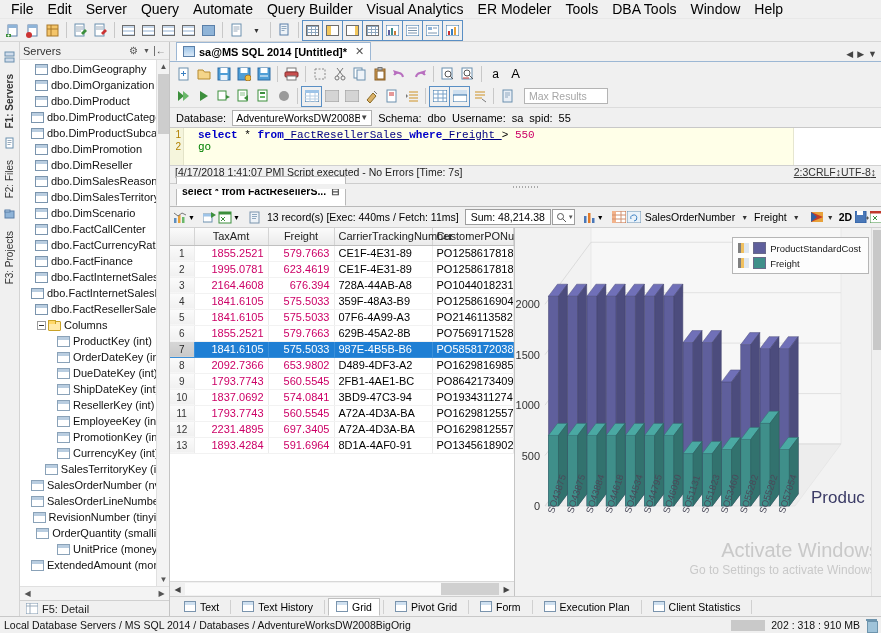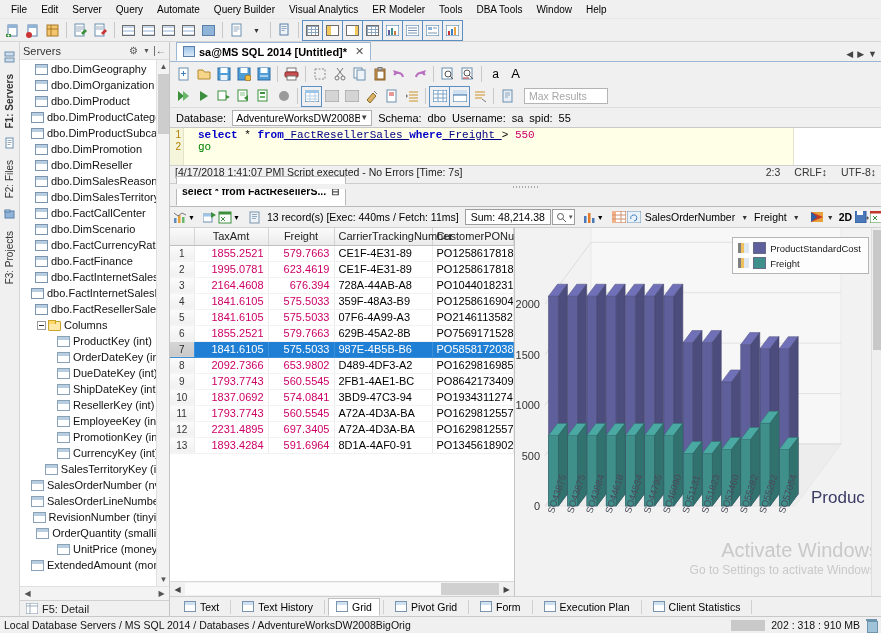--- a/index.html
+++ b/index.html
@@ -13,21 +13,21 @@
     color: #000;
   }
   #app { position: relative; width: 881px; height: 633px; display: flex; flex-direction: column; background:#f0f0f0; }
 
   
   .menubar {
     height: 19px; display: flex; align-items: center;
     background: #f0f0f0; padding-left: 4px; flex: 0 0 19px;
     border-bottom: 1px solid #e8e8e8;
   }
-  .menubar .mi { padding: 2px 7px; font-size: 10px; color: #000; cursor: default; white-space: nowrap; }
+  .menubar .mi { padding: 2px 7px; font-size: 14px; color: #000; cursor: default; white-space: nowrap; }
 
   
   .maintoolbar {
     height: 23px; display: flex; align-items: center;
     background: #f0f0f0; padding-left: 3px; flex: 0 0 23px; gap: 1px;
     border-bottom: 1px solid #d6d6d6;
   }
   .tb-ico {
     width: 19px; height: 19px; display: inline-flex; align-items: center; justify-content: center;
     position: relative; cursor: default;
@@ -125,21 +125,21 @@
   .kw { color:#0000c8; font-weight:bold; }
   .id { color:#000080;text-decoration:underline; }
   .num { color:#cc0066; }
   .op { color:#000; }
   .cmd { color:#008000; }
   .code-right { width: 88px; flex: 0 0 88px; background:#fff; border-left:1px solid #e6e6d0; }
 
   .edstatus { height: 18px; flex:0 0 18px; background:#f0f0f0; display:flex; align-items:flex-start;
               padding: 0 5px; font-size: 10.5px; color:#222; border-bottom:1px solid #cdcdcd; }
   .edstatus .msg { flex:1; }
-  .edstatus .sitem { margin-left: 14px; color:#333; }
+  .edstatus .sitem { color:#333;text-decoration:underline; }
   .splitgrip { height: 5px; flex:0 0 5px; background:#f0f0f0; position:relative; }
   .splitgrip:after { content:''; position:absolute; left:50%; top:2px; width:26px; margin-left:-13px; height:2px;
      background: repeating-linear-gradient(to right,#a8a8a8 0 1px,transparent 1px 3px); }
 
   
   .results { flex: 1 1 auto; display: flex; flex-direction: column; min-height: 0; background:#f0f0f0; }
   .restabbar { height: 18px; flex:0 0 18px; display:flex; align-items:flex-end; padding-left: 6px;
                background:#f0f0f0; border-bottom:1px solid #b9b9b9; }
   .restab { height: 30px; background:#fff; border:1px solid #b9b9b9; border-bottom-color:#fff;
             display:flex; align-items:center; gap:5px; padding:0 5px; font-size:10.5px; font-weight:bold; cursor: default;}
@@ -439,27 +439,27 @@
             <div class="tnode">
               <span class="ind" style="width: 4px;"></span>
               <span class="dash"></span>
               <span class="ticon"></span>
               <span>dbo.DimSalesTerritory</span>
             </div>
             <div class="tnode">
               <span class="ind" style="width: 4px;"></span>
               <span class="dash"></span>
               <span class="ticon"></span>
+              <span>dbo.DimScenario</span>
+            </div>
+            <div class="tnode">
+              <span class="ind" style="width: 4px;"></span>
+              <span class="dash"></span>
+              <span class="ticon"></span>
               <span>dbo.FactCallCenter</span>
-            </div>
-            <div class="tnode">
-              <span class="ind" style="width: 4px;"></span>
-              <span class="dash"></span>
-              <span class="ticon"></span>
-              <span>dbo.DimScenario</span>
             </div>
             <div class="tnode">
               <span class="ind" style="width: 4px;"></span>
               <span class="dash"></span>
               <span class="ticon"></span>
               <span>dbo.FactCurrencyRate</span>
             </div>
             <div class="tnode">
               <span class="ind" style="width: 4px;"></span>
               <span class="dash"></span>

